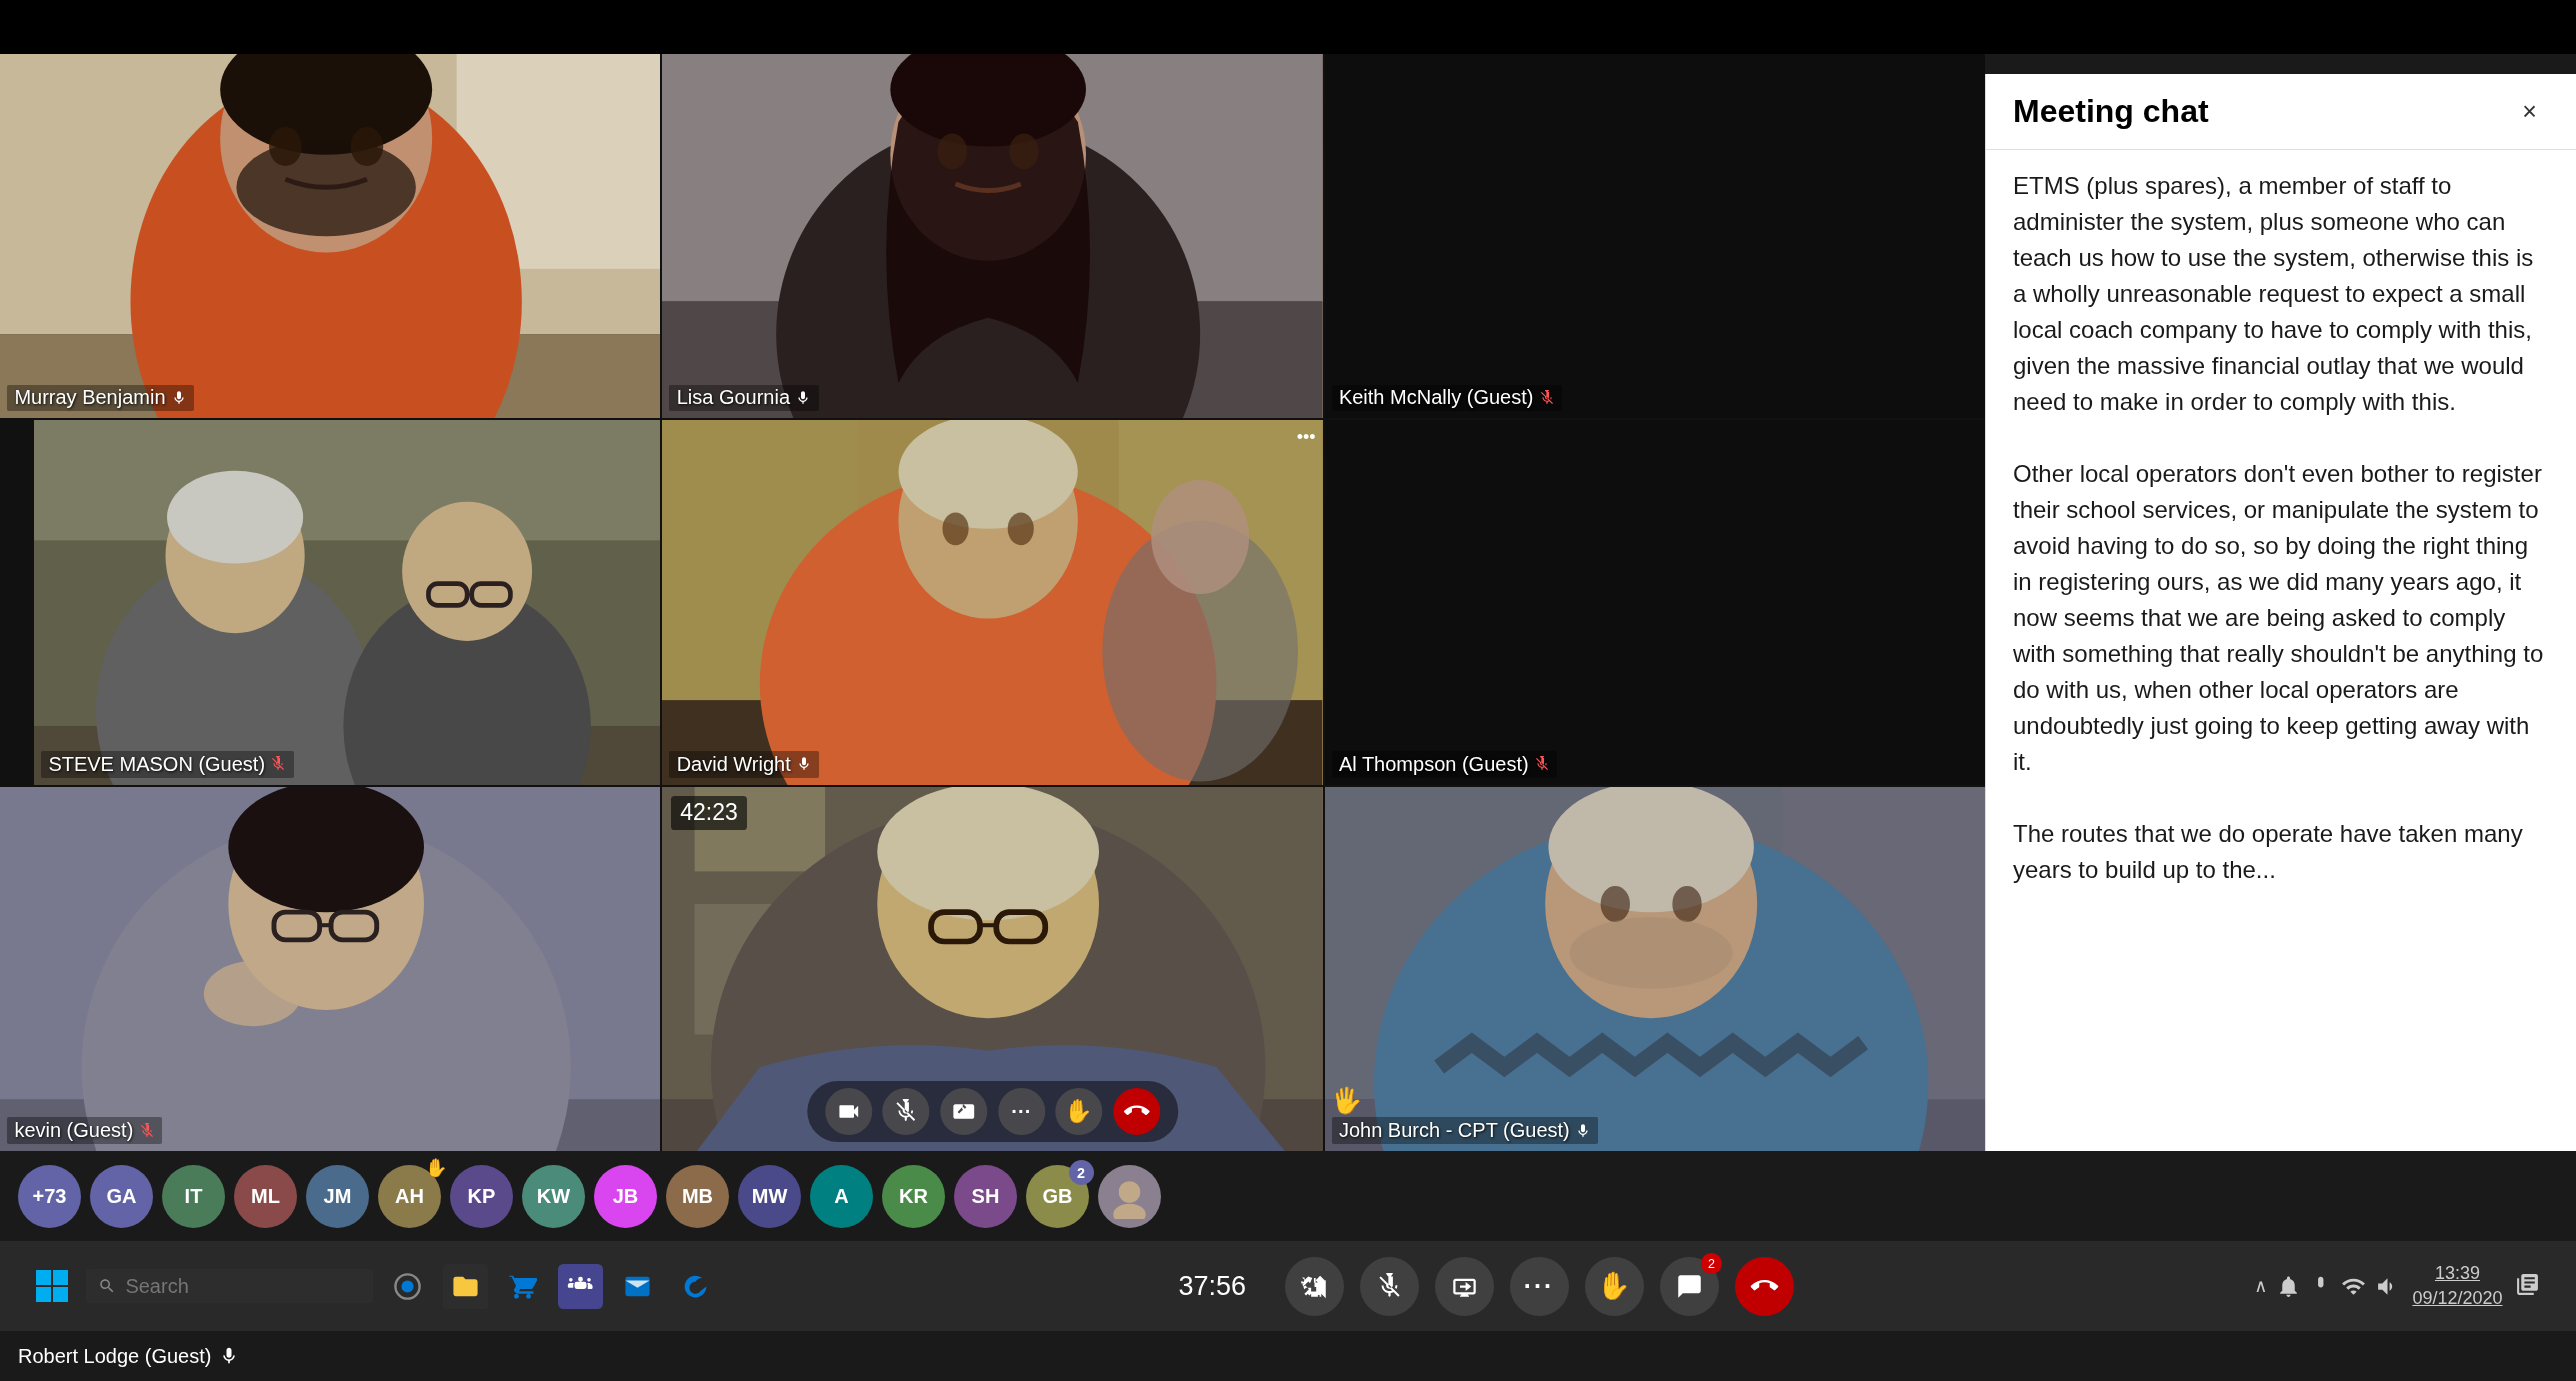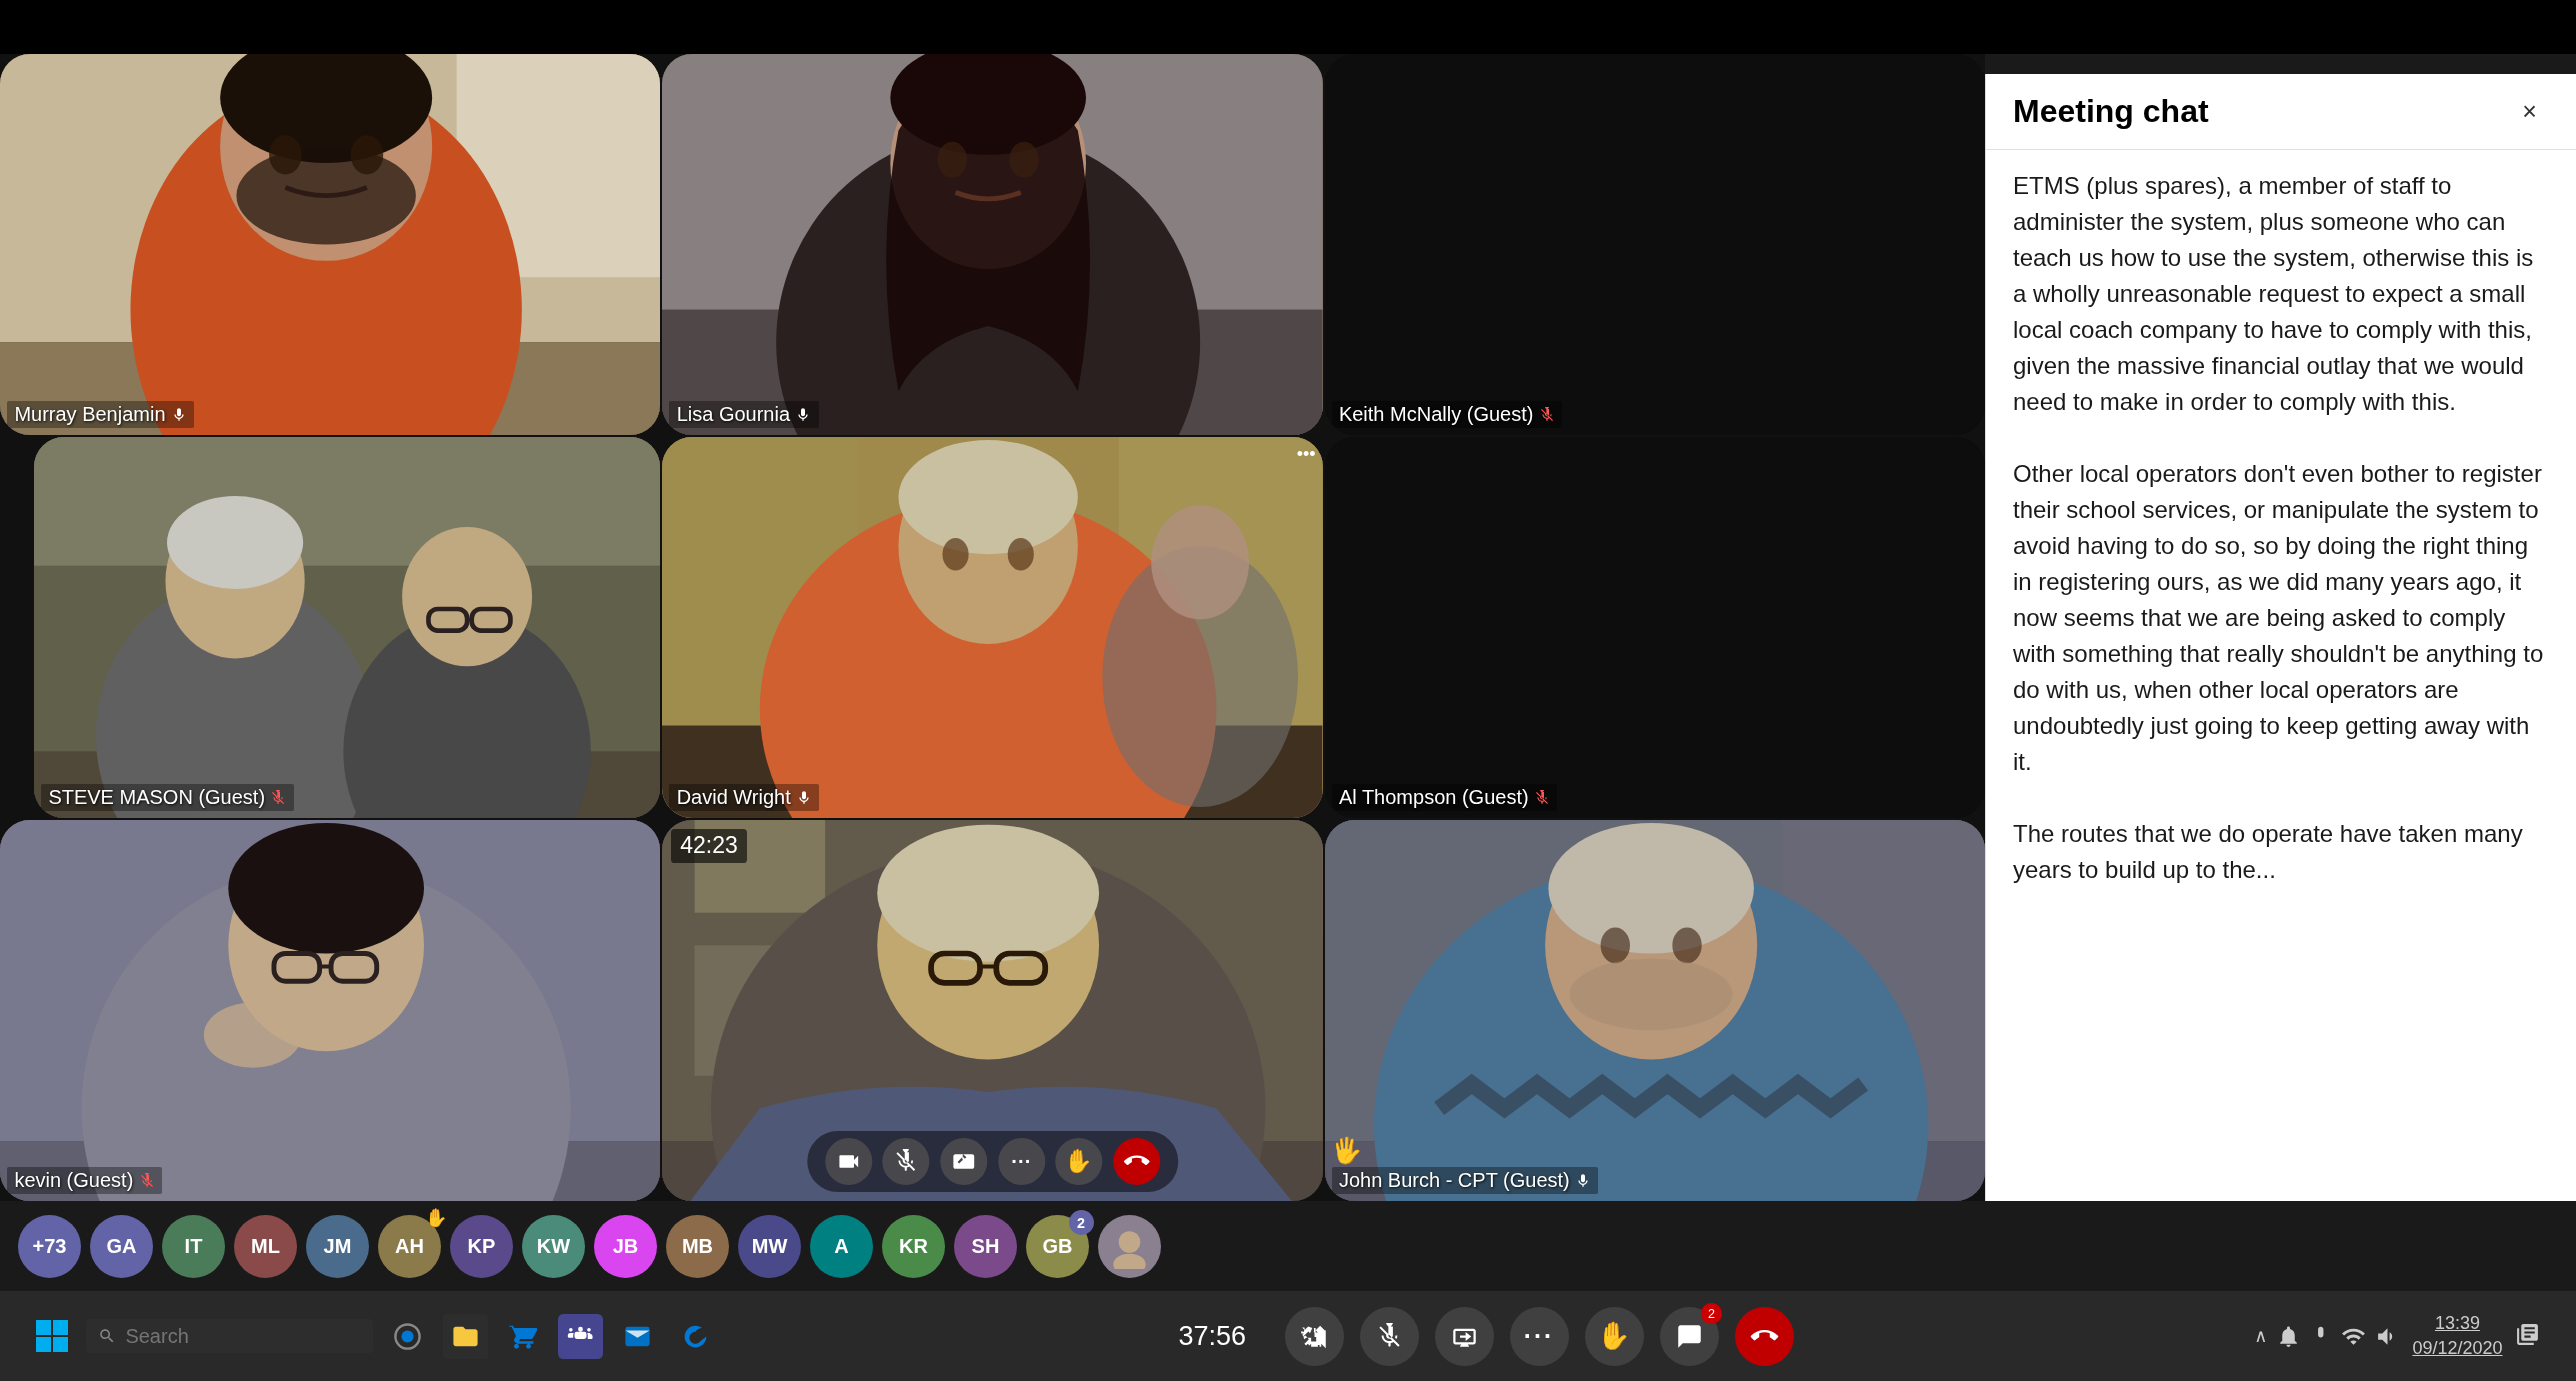--- a/index.html
+++ b/index.html
@@ -36,21 +36,20 @@
       grid-template-rows: repeat(3, 1fr);
       gap: 1.8px;
       background: #111;
       min-width: 0;
     }
 
     .video-cell {
       background: #1e1e1e;
       position: relative;
       overflow: hidden;
-      border-radius: 30px;
     }
 
     
     .video-cell-1 {
       background: linear-gradient(135deg, #c8a882 0%, #d4b896 30%, #8a7060 60%, #e8d5c0 80%, #b0956f 100%);
     }
     .video-cell-2 {
       background: linear-gradient(135deg, #9b8878 0%, #c4a882 25%, #7a6858 50%, #b8a090 75%, #d0b898 100%);
     }
     .video-cell-3 { background: #0d0d0d; }
@@ -729,15 +728,21 @@
       </div>
 
       <div>
         <svg width="25" height="25" viewBox="0 0 24 24" fill="#ccc">
             <path d="M4 6H2v14c0 1.1.9 2 2 2h14v-2H4V6zm16-4H8c-1.1 0-2 .9-2 2v12c0 1.1.9 2 2 2h12c1.1 0 2-.9 2-2V4c0-1.1-.9-2-2-2zm-1 9H9V9h10v2zm-4 4H9v-2h6v2zm4-8H9V5h10v2z"></path>
           </svg>
       </div>
     </div>
   </div>
 
+  <div style="background:#1a1a1a;height:50px;display:flex;align-items:center;padding:0 18px;">
+    <span style="color:#fff;font-size:20px;">Robert Lodge (Guest)</span>
+    <svg width="20" height="20" viewBox="0 0 24 24" fill="white" style="margin-left:7.2px;">
+        <path d="M12 14c1.66 0 3-1.34 3-3V5c0-1.66-1.34-3-3-3S9 3.34 9 5v6c0 1.66 1.34 3 3 3zm5.91-3c-.49 0-.9.36-.98.85C16.52 14.2 14.47 16 12 16s-4.52-1.8-4.93-4.15c-.08-.49-.49-.85-.98-.85-.61 0-1.09.54-1 1.14.49 3 2.89 5.35 5.91 5.78V20c0 .55.45 1 1 1s1-.45 1-1v-2.08c3.02-.43 5.42-2.78 5.91-5.78.1-.6-.39-1.14-1-1.14z"></path>
+      </svg>
+  </div>
 
 </div>
 
 
 </body></html>

